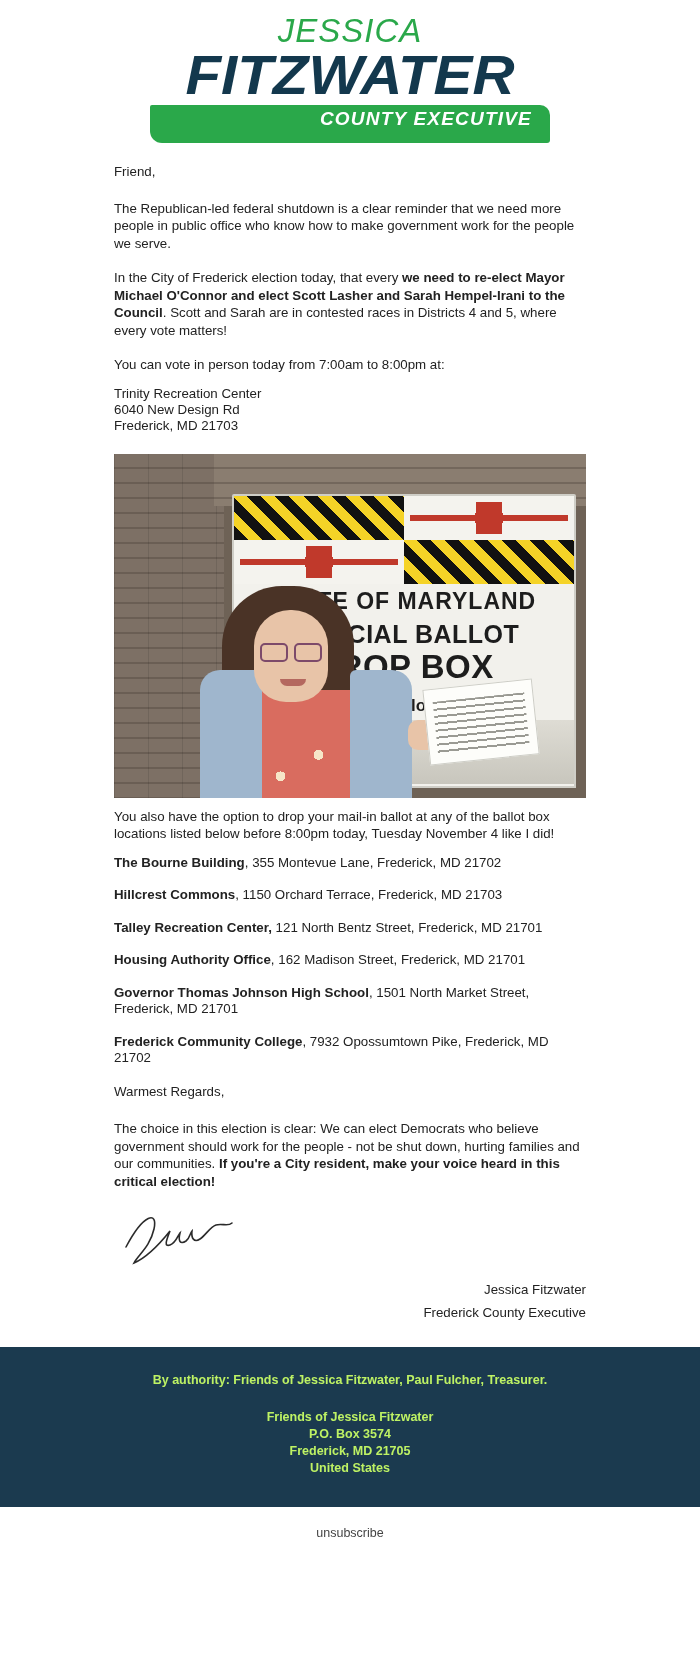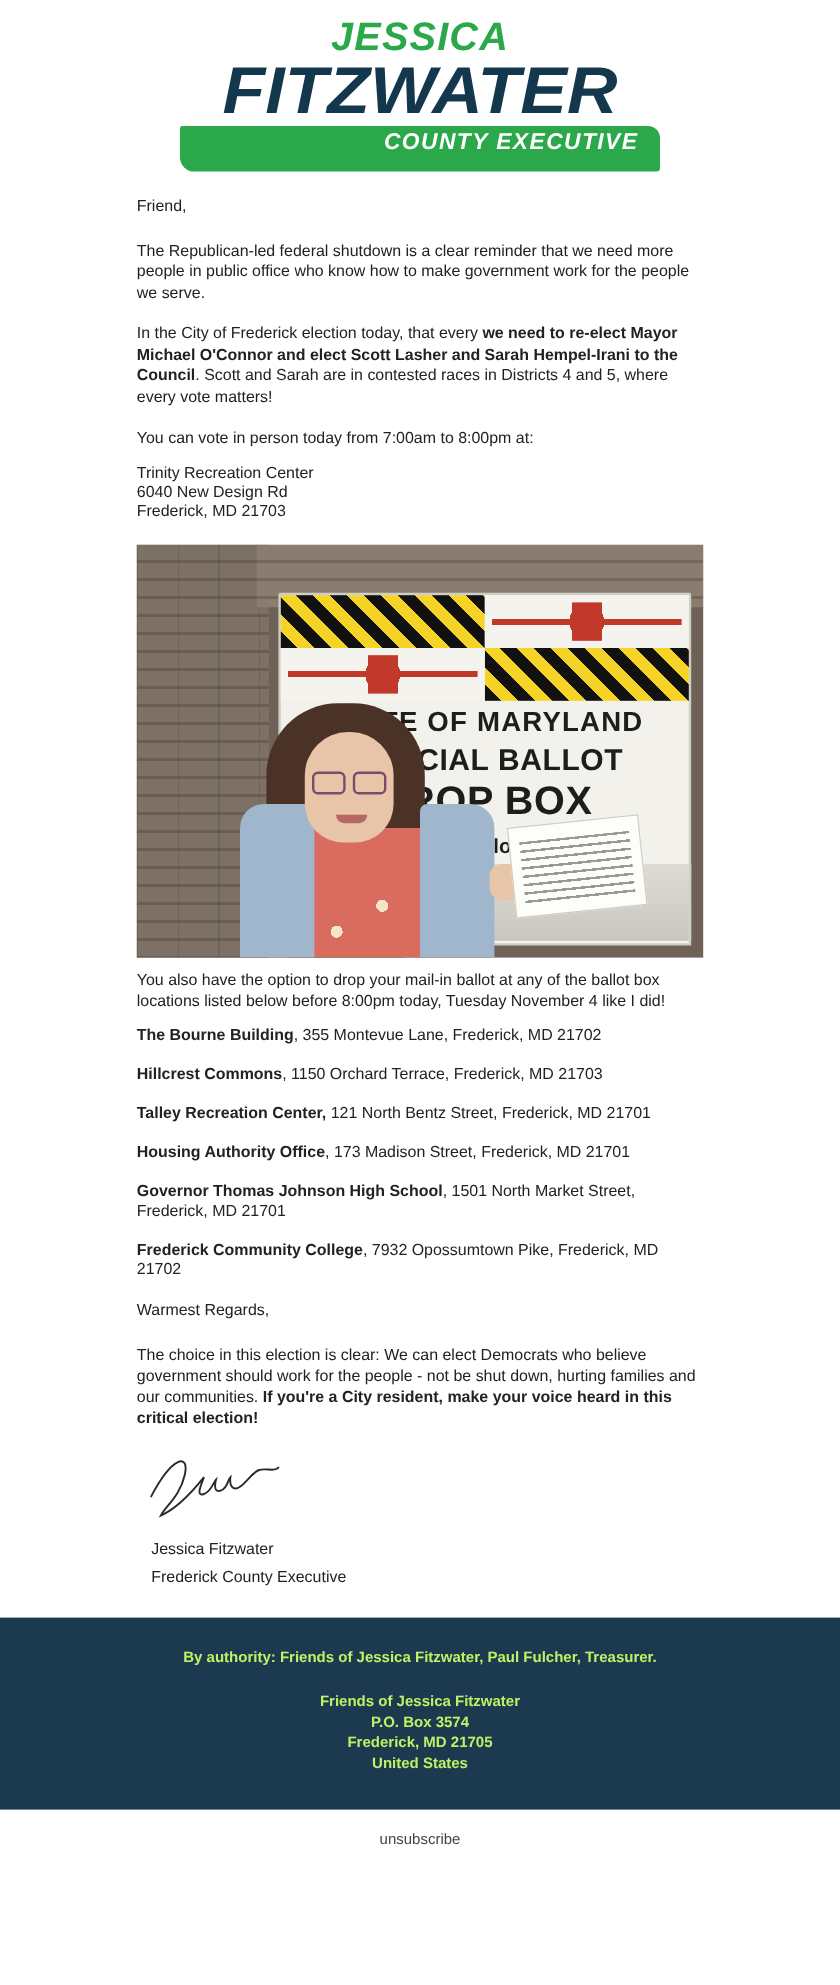--- a/index.html
+++ b/index.html
@@ -24,21 +24,21 @@
     text-align: center;
   }
   .logo-inner {
     display: inline-block;
     position: relative;
     width: 400px;
     text-align: center;
   }
   .logo-first {
     font-family: "Liberation Sans", sans-serif;
-    font-weight: bold;
+    font-weight: normal;
     font-style: italic;
     font-size: 33px;
     letter-spacing: 1px;
     color: #2aa84a;
     line-height: 1;
     margin: 0 0 1px 0;
   }
   .logo-last {
     font-family: "Liberation Sans", sans-serif;
     font-weight: bold;
@@ -286,20 +286,21 @@
 
   
   .sig-wrap {
     margin: 10px 0 10px 0;
     padding-left: 4px;
   }
   .sig-name {
     font-size: 13.3px;
     line-height: 17px;
     margin: 6px 0 0 12px;
+    text-align: right;
   }
 
   
   .footer {
     margin-top: 26px;
     background: #1b3a4f;
     color: #bef264;
     padding: 26px 40px 30px 40px;
     text-align: center;
   }
@@ -401,21 +402,21 @@
     <div class="loc">
       <b>The Bourne Building</b><span>, 355 Montevue Lane, Frederick, MD 21702</span>
     </div>
     <div class="loc">
       <b>Hillcrest Commons</b><span>, 1150 Orchard Terrace, Frederick, MD 21703</span>
     </div>
     <div class="loc">
       <b>Talley Recreation Center,</b><span> 121 North Bentz Street, Frederick, MD 21701</span>
     </div>
     <div class="loc">
-      <b>Housing Authority Office</b><span>, 173 Madison Street, Frederick, MD 21701</span>
+      <b>Housing Authority Office</b><span>, 162 Madison Street, Frederick, MD 21701</span>
     </div>
     <div class="loc">
       <b>Governor Thomas Johnson High School</b><span>, 1501 North Market Street, Frederick, MD 21701</span>
     </div>
     <div class="loc">
       <b>Frederick Community College</b><span>, 7932 Opossumtown Pike, Frederick, MD 21702</span>
     </div>
 
     <p class="para" style="margin-bottom:4px;">Warmest Regards,</p>
 

